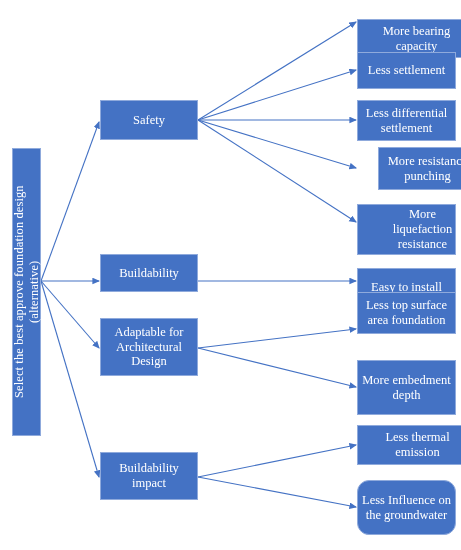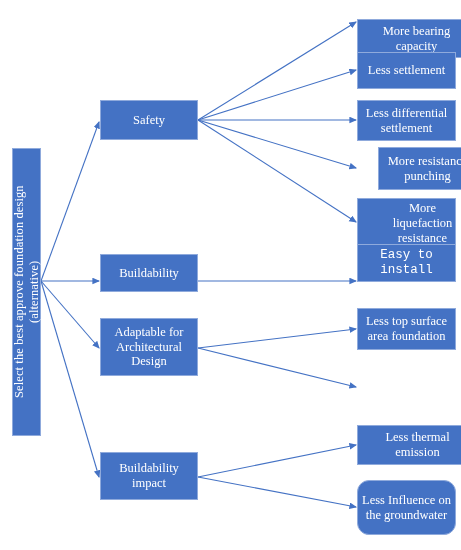--- a/index.html
+++ b/index.html
@@ -100,24 +100,25 @@
   <div class="node node-criteria" style="left:100px; top:452px; width:98px; height:48px;">Buildability impact</div>
 
   <div class="node node-leaf" style="left:357px; top:19px; width:119px; height:39px;">More bearing capacity</div>
 
   <div class="node node-leaf" style="left:357px; top:52px; width:99px; height:37px;">Less settlement</div>
 
   <div class="node node-leaf" style="left:357px; top:100px; width:99px; height:41px;">Less differential settlement</div>
 
   <div class="node node-leaf" style="left:378px; top:147px; width:99px; height:43px;">More resistance punching</div>
 
-  <div class="node node-leaf" style="left:357px; top:198px; width:99px; height:51px;padding-left:36px;">More liquefaction resistance</div>
+  <div class="node node-leaf" style="left:357px; top:204px; width:99px; height:51px;padding-left:36px;">More liquefaction resistance</div>
 
-  <div class="node node-leaf" style="left:357px; top:244px; width:99px; height:38px;font-family:Liberation Mono, monospace;">Easy to install</div>
+  <div class="node node-leaf" style="left:357px; top:268px; width:99px; height:38px;">Easy to install</div>
 
-  <div class="node node-leaf" style="left:357px; top:308px; width:99px; height:42px;">Less top surface area foundation</div>
+  <div class="node node-leaf" style="left:357px; top:292px; width:99px; height:42px;">Less top surface area foundation</div>
 
+  <div class="node node-leaf" style="left:357px; top:360px; width:99px; height:55px;">More embedment depth</div>
 
   <div class="node node-leaf" style="left:357px; top:425px; width:121px; height:40px;">Less thermal emission</div>
 
   <div class="node node-leaf" style="left:357px; top:480px; width:99px; height:55px;border-radius:12px;">Less Influence on the groundwater</div>
 
 </div>
 
 </body></html>

